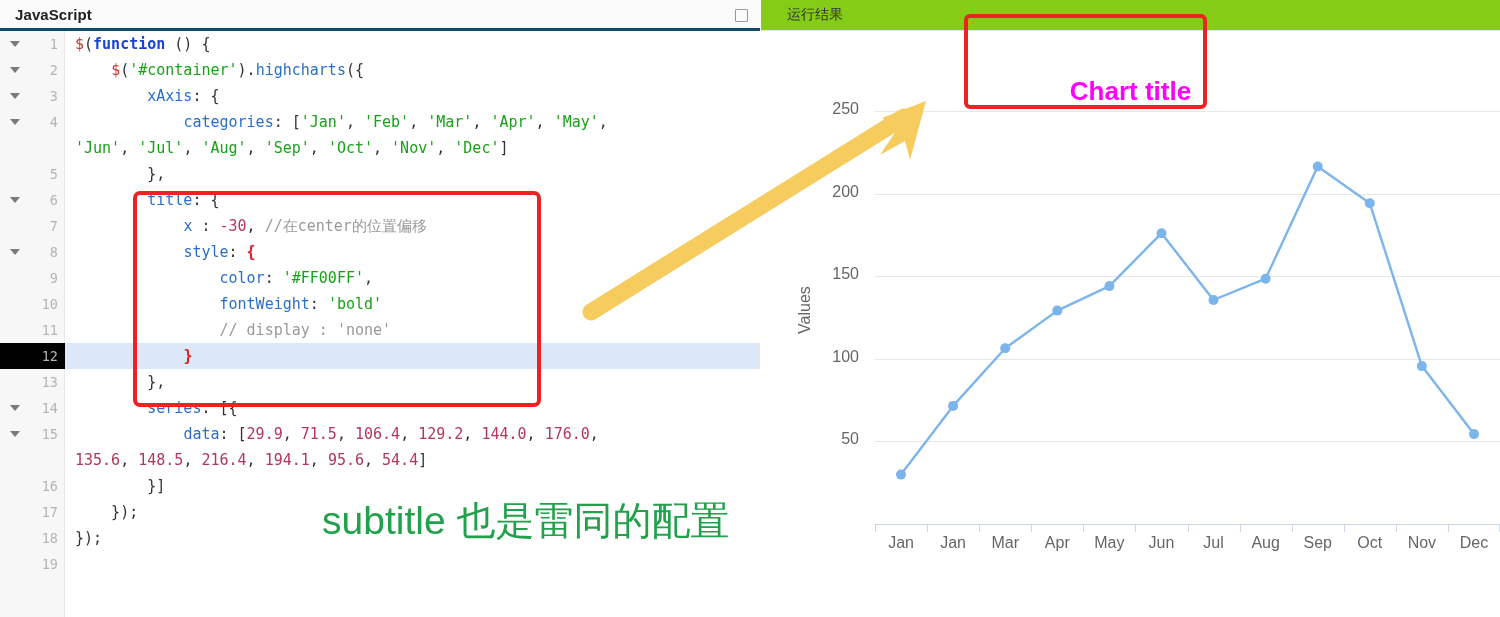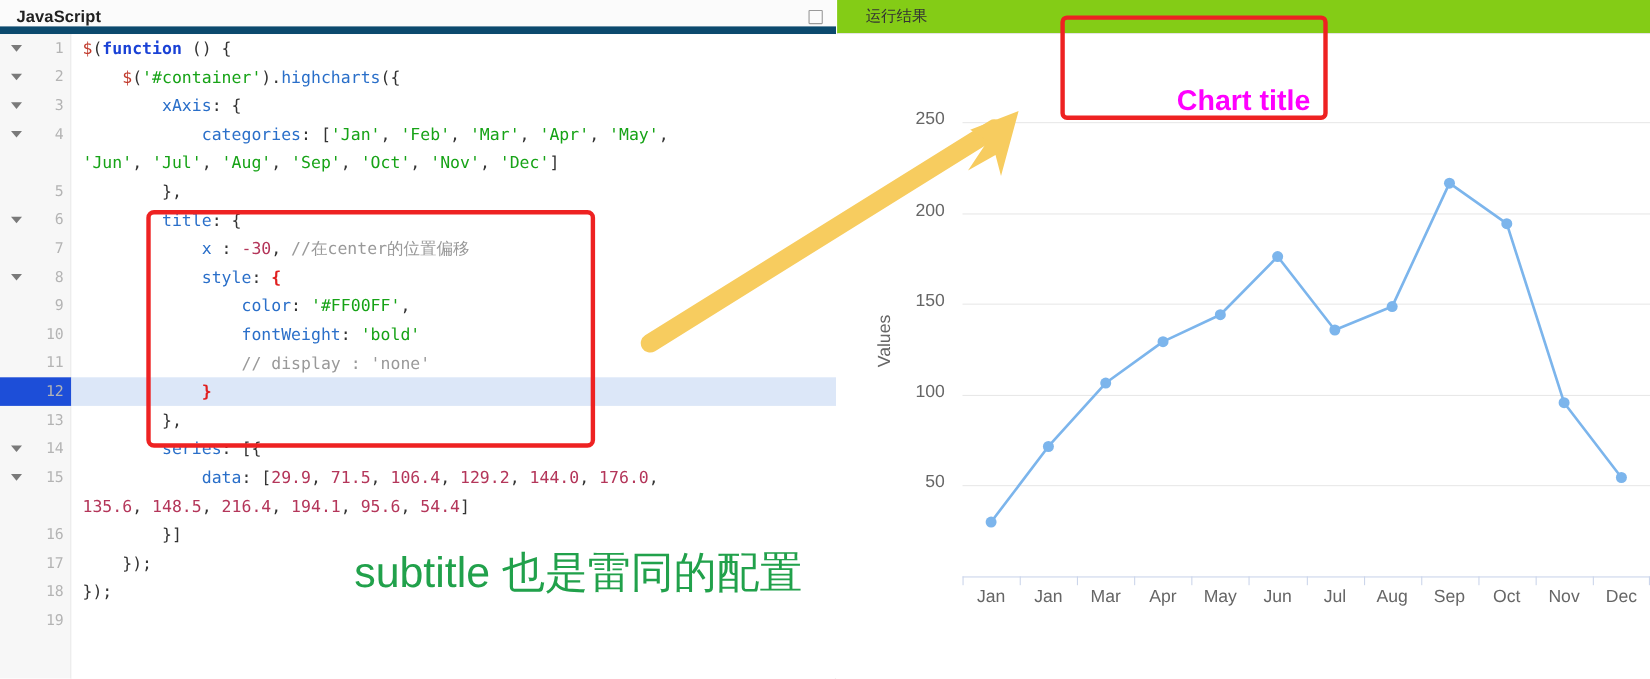--- a/index.html
+++ b/index.html
@@ -11,42 +11,42 @@
   }
   #app { position: relative; width: 1500px; height: 617px; background: #fff; }
 
   
   #editor-pane {
     position: absolute; left: 0; top: 0; width: 760px; height: 617px;
     background: #ffffff; border-right: 1px solid #c9c9c9;
   }
   #editor-header {
     position: absolute; left: 0; top: 0; width: 760px; height: 31px;
-    background: #fbfbfb; border-bottom: 7px solid #0c4a6e;
-    display: flex; align-items: flex-end;
+    background: #fbfbfb; border-bottom: 3px solid #0c4a6e;
+    display: flex; align-items: center;
   }
   #editor-title {
     font-size: 15px; font-weight: bold; color: #222;
     margin-left: 15px; letter-spacing: .1px;
   }
   #maximize-icon {
     position: absolute; left: 735px; top: 9px; width: 13px; height: 13px;
     border: 1.5px solid #9a9a9a; border-radius: 1px; background: transparent;
   }
 
   
   #gutter {
     position: absolute; left: 0; top: 31px; width: 65px; height: 586px;
     background: #f7f7f7; border-right: 1px solid #e6e6e6;
   }
   .gutter-row {
     position: absolute; left: 0; width: 65px; height: 26px;
     display: flex; align-items: center; justify-content: flex-end;
   }
-  .gutter-row.active { background: #1d4ed8; }
+  .gutter-row.active { background: #000000; }
   .ln { font-family: "DejaVu Sans Mono", monospace; font-size: 13.5px;
         color: #b4b4b4; padding-right: 7px; }
   .fold {
     position: absolute; left: 10px; top: 50%; transform: translateY(-50%);
     width: 0; height: 0;
     border-left: 5px solid transparent; border-right: 5px solid transparent;
     border-top: 6px solid #7a7a7a;
   }
 
   

